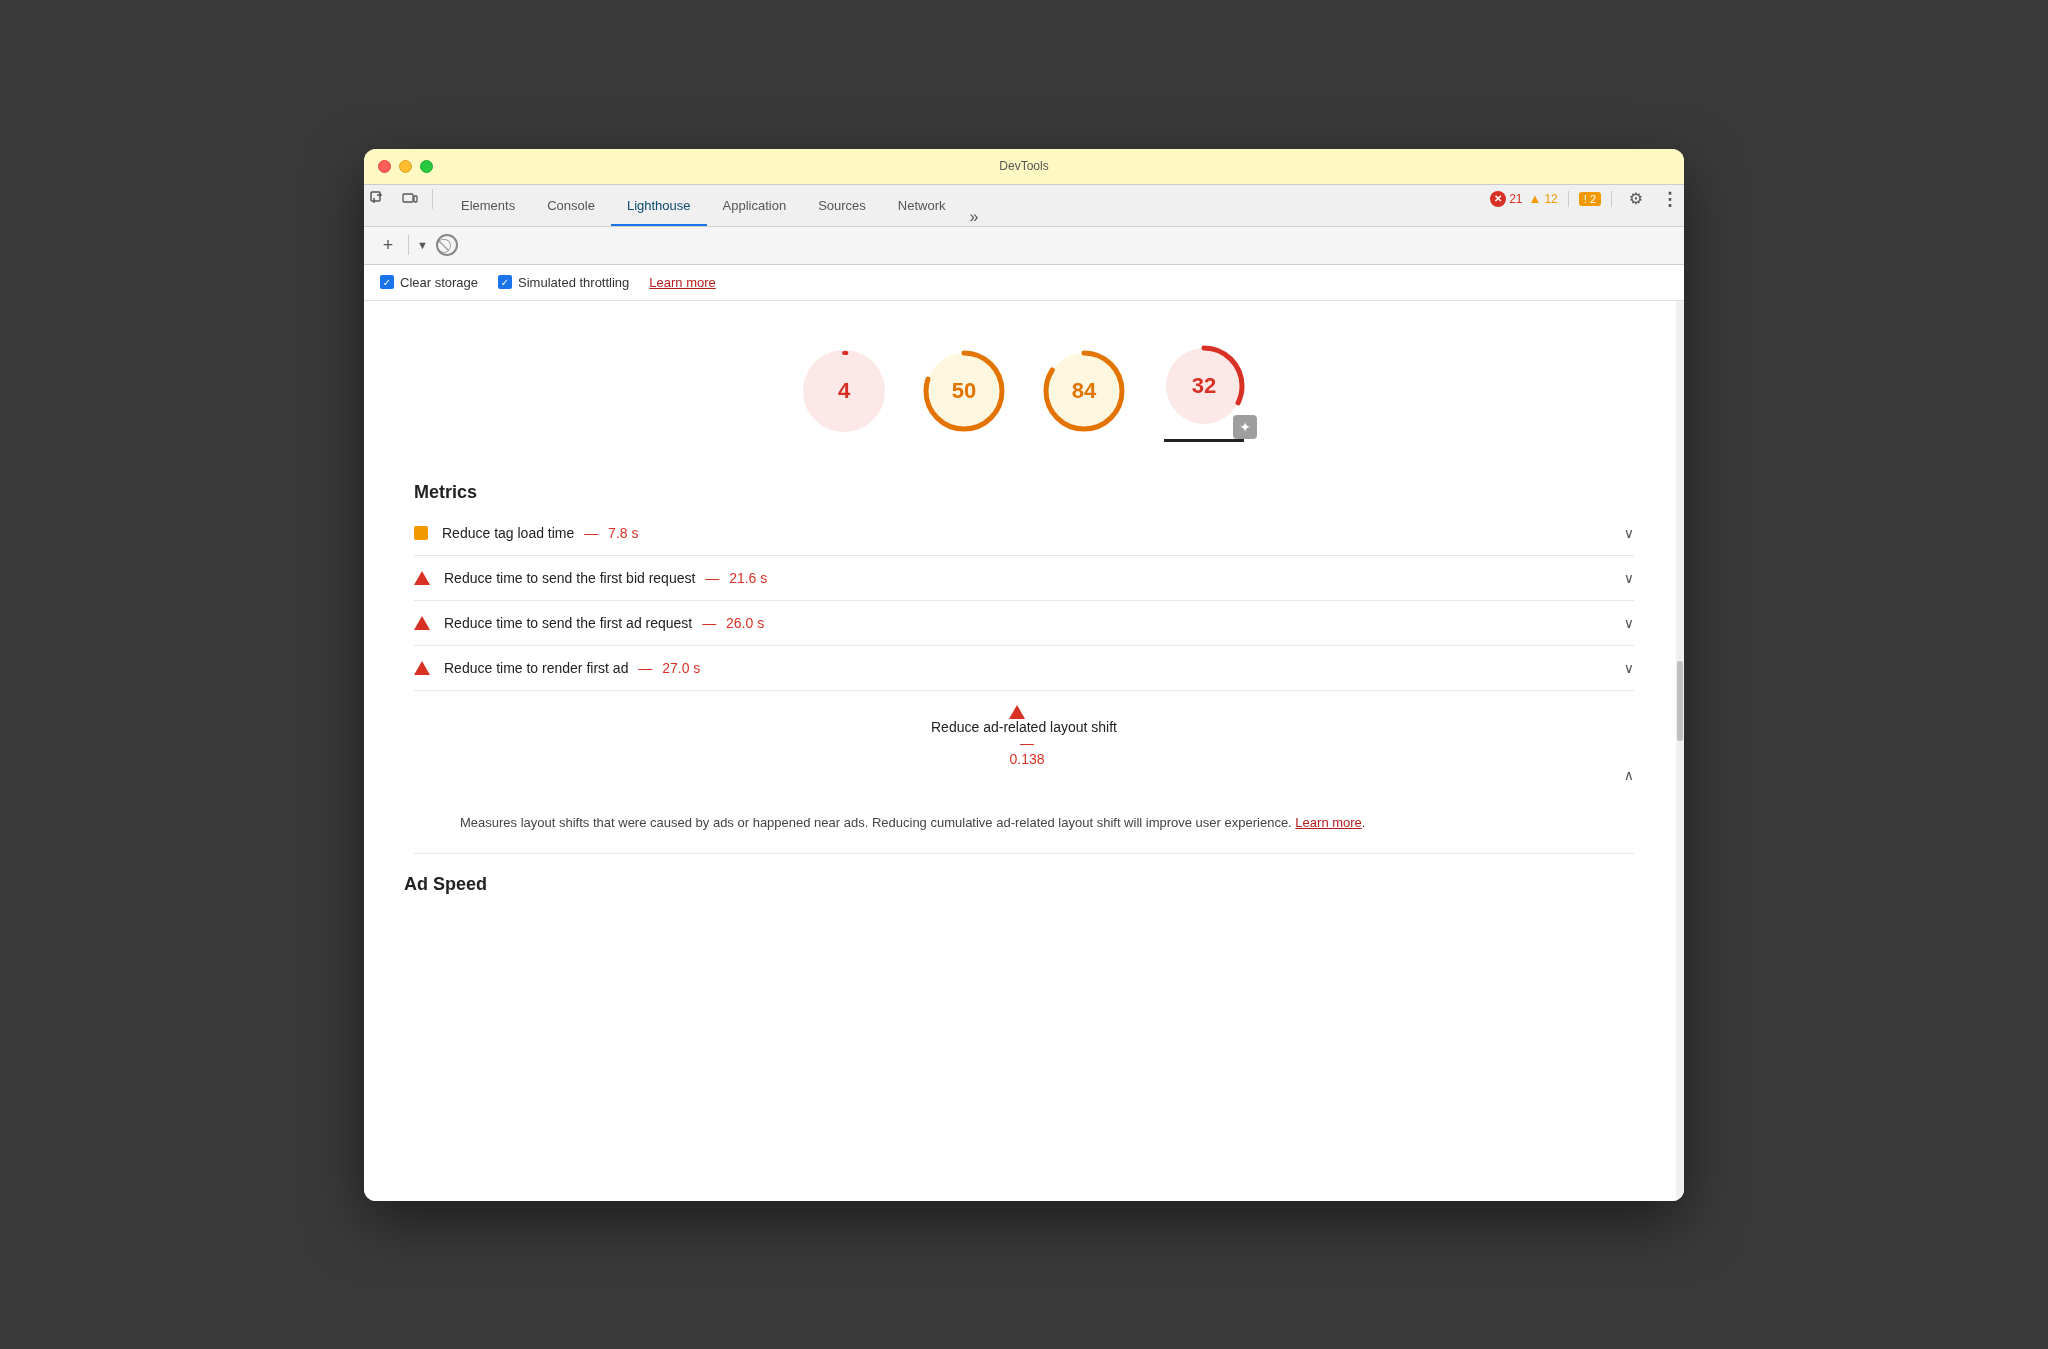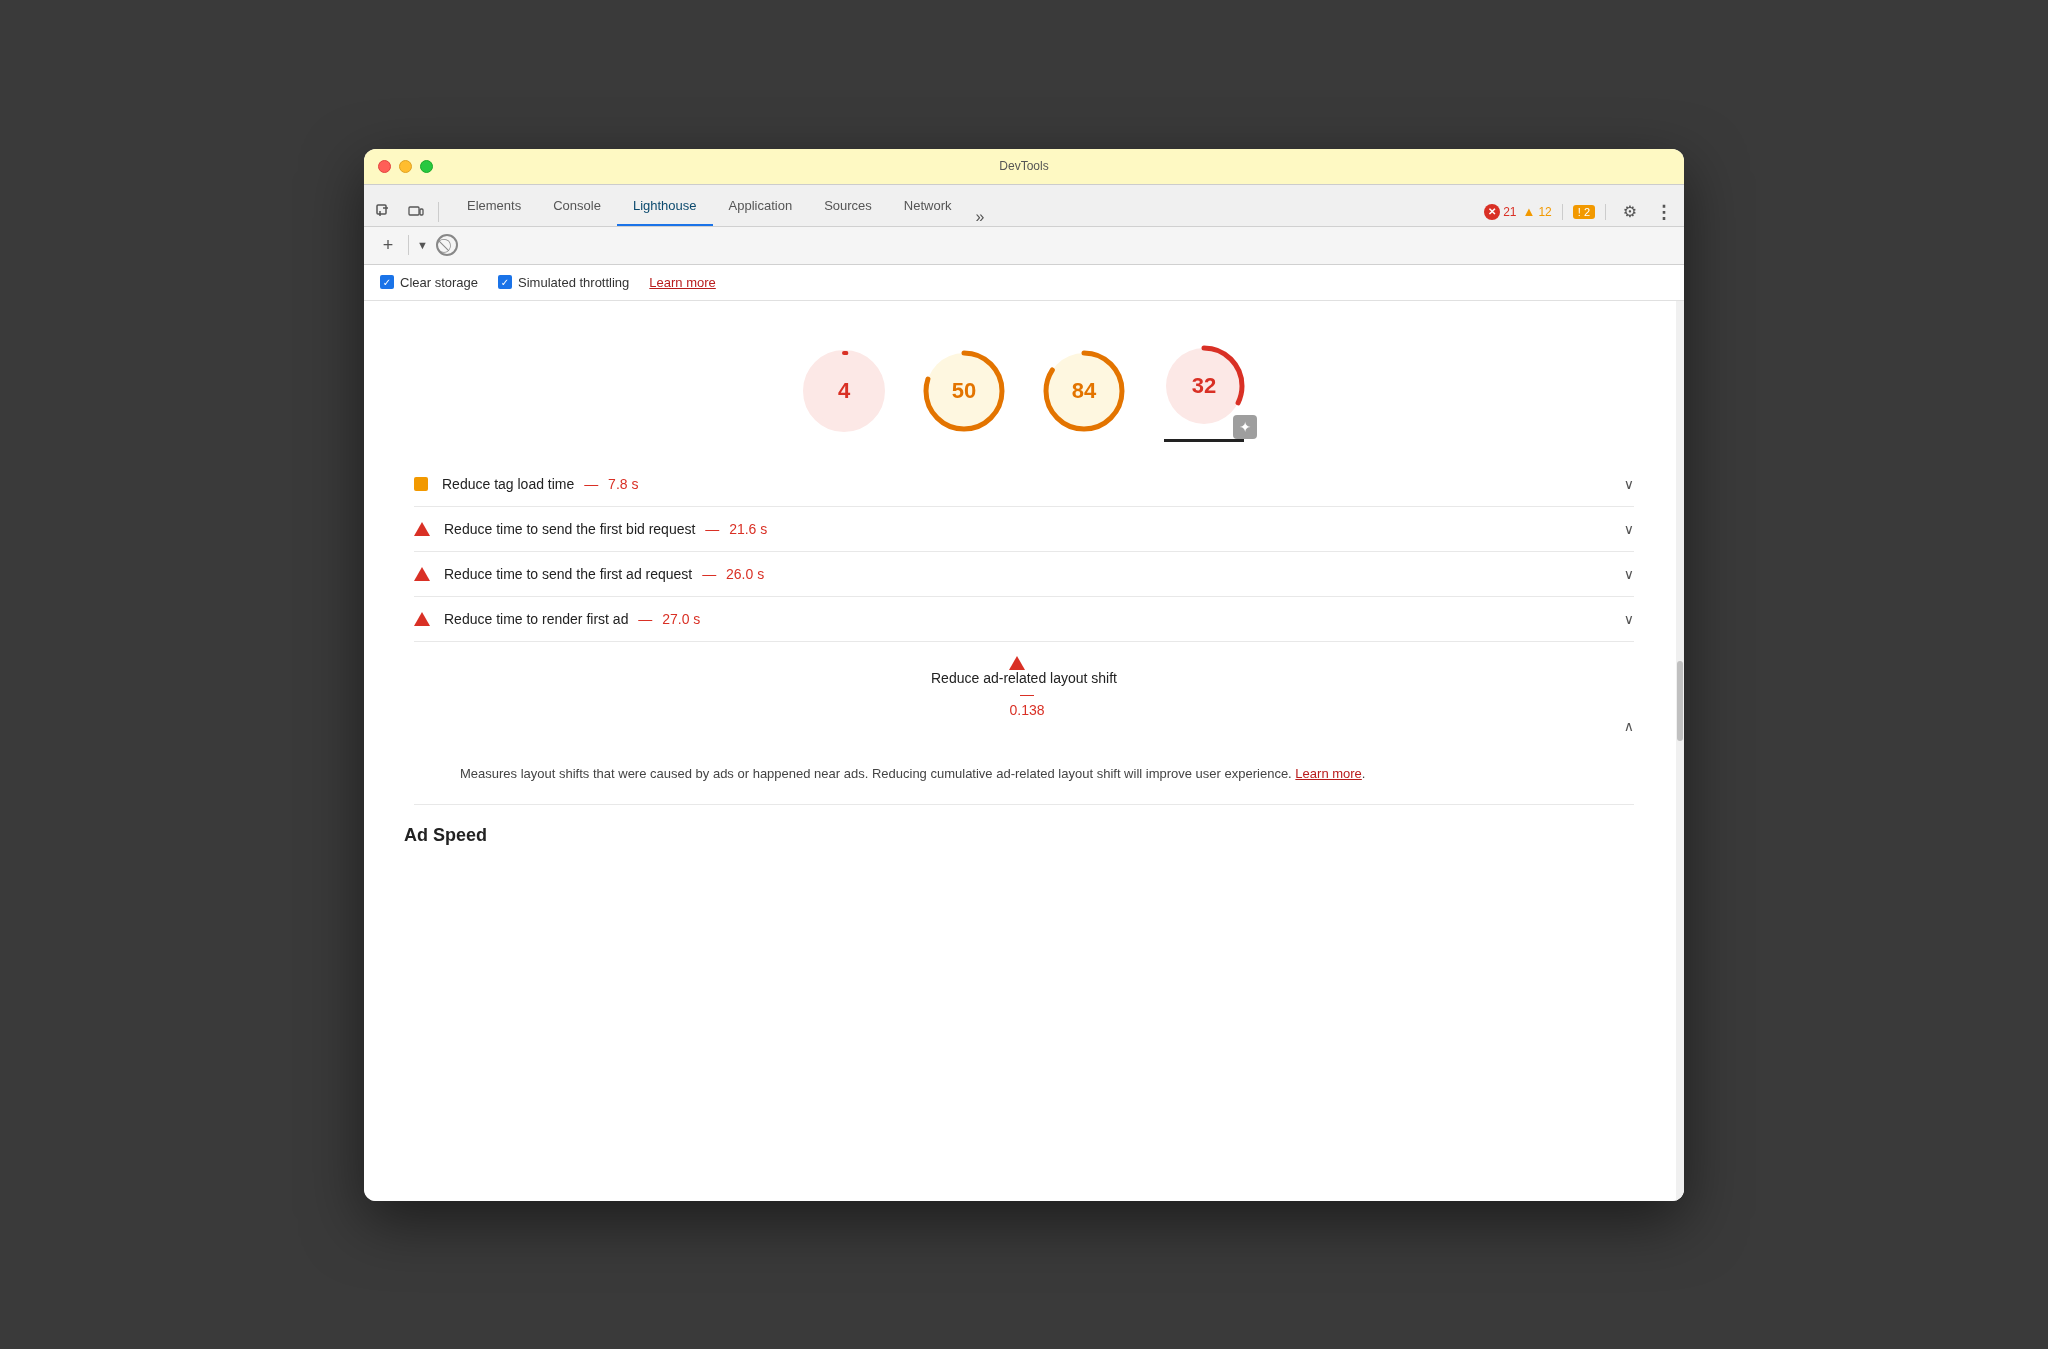--- a/index.html
+++ b/index.html
@@ -45,23 +45,23 @@
     .title-bar-text {
       font-size: 12px;
       color: #555;
       font-weight: 500;
     }
     
     .tab-bar {
       background: #f0f0f0;
       border-bottom: 1px solid #d0d0d0;
       display: flex;
-      align-items: flex-end;
+      align-items: flex-start;
       height: 42px;
-      padding: 0 6px;
+      padding: 0 0;
     }
     .tab-icons {
       display: flex;
       align-items: center;
       gap: 4px;
       margin-right: 8px;
     }
     .tab-icon-btn {
       width: 28px;
       height: 28px;
@@ -522,20 +522,21 @@
             <circle cx="45" cy="45" r="38" fill="none" stroke="#d93025" stroke-width="5" stroke-dasharray="77 162" stroke-linecap="round"></circle>
           </svg>
           <span class="score-text score-red">32</span>
           <div class="plugin-icon">✦</div>
         </div>
         <div class="circle-underline"></div>
       </div>
     </div>
 
     <div class="metrics-section">
+      <div class="section-title">Metrics</div>
 
       <div class="metric-row">
         <div class="metric-icon-orange"></div>
         <span class="metric-label">Reduce tag load time</span>
         <span class="metric-value">&nbsp;—&nbsp;</span>
         <span class="metric-value">7.8 s</span>
         <span class="metric-expand">∨</span>
       </div>
 
       <div class="metric-row">

